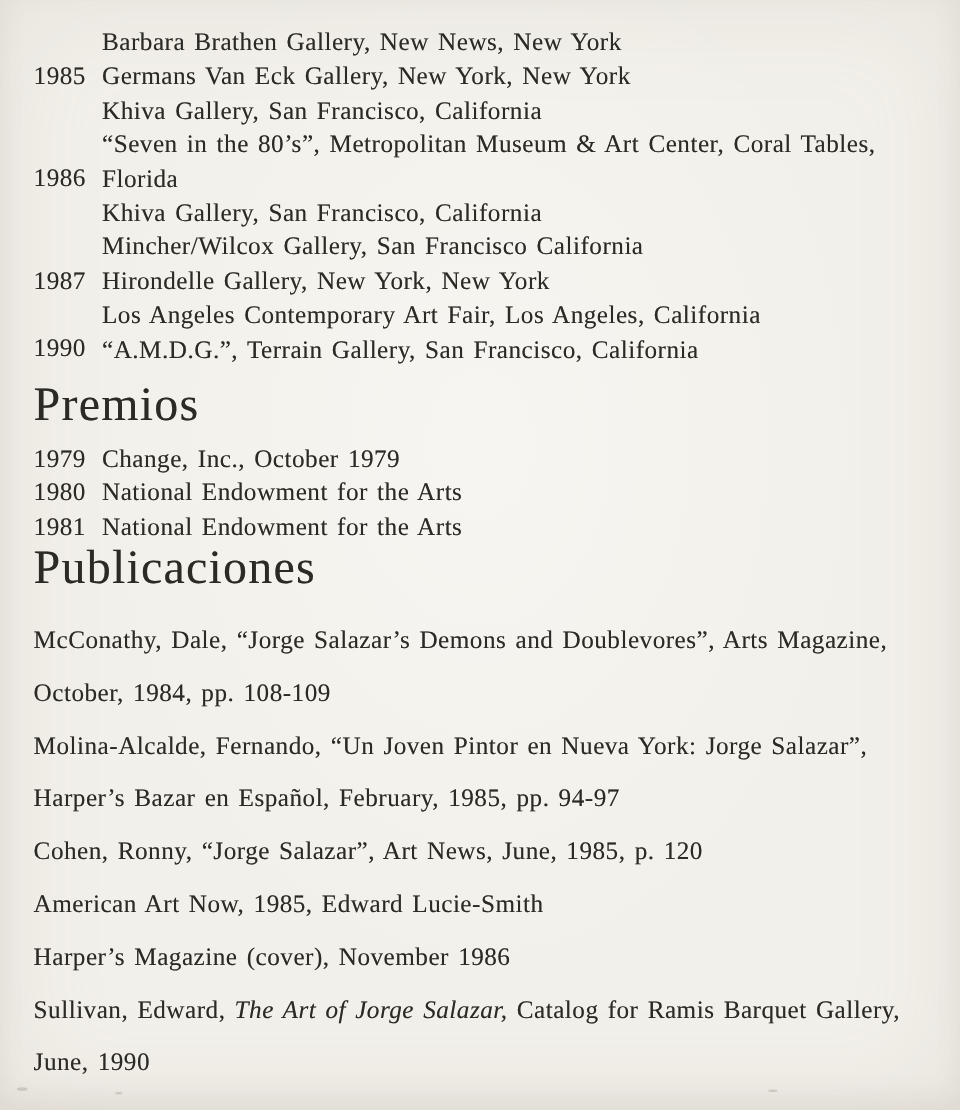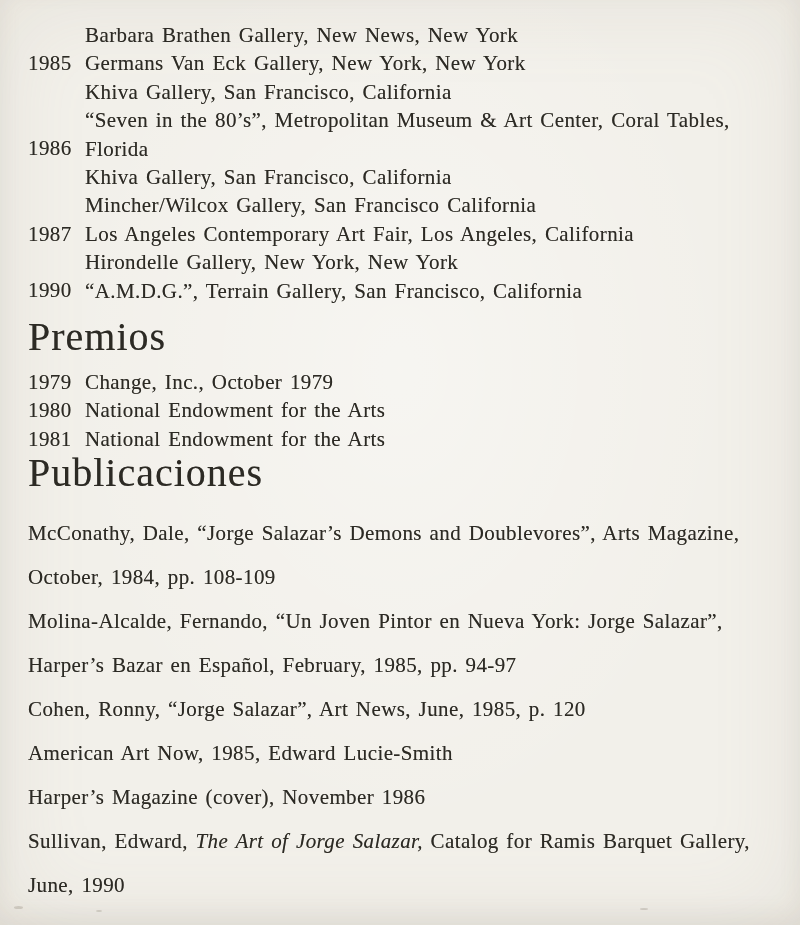--- a/index.html
+++ b/index.html
@@ -90,22 +90,22 @@
         <div class="line">“Seven in the 80’s”, Metropolitan Museum &amp; Art Center, Coral Tables,</div>
         <div class="line">Florida</div>
         <div class="line">Khiva Gallery, San Francisco, California</div>
       </div>
     </div>
 
     <div class="entry">
       <span class="year">1987</span>
       <div>
         <div class="line">Mincher/Wilcox Gallery, San Francisco California</div>
+        <div class="line">Hirondelle Gallery, New York, New York</div>
         <div class="line">Los Angeles Contemporary Art Fair, Los Angeles, California</div>
-        <div class="line">Hirondelle Gallery, New York, New York</div>
       </div>
     </div>
 
     <div class="entry">
       <span class="year">1990</span>
       <div>
         <div class="line">“A.M.D.G.”, Terrain Gallery, San Francisco, California</div>
       </div>
     </div>
 

